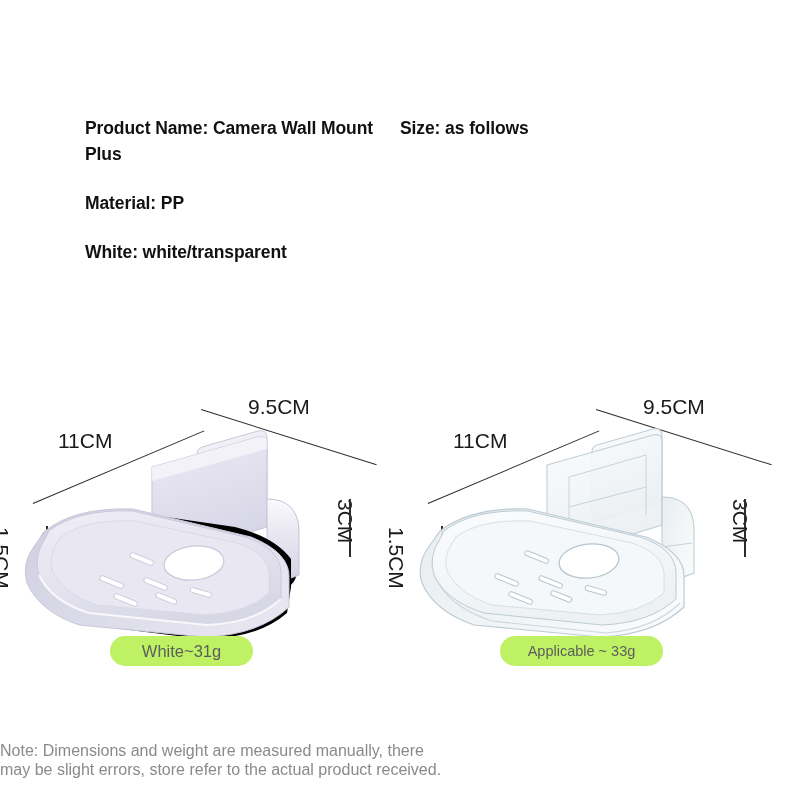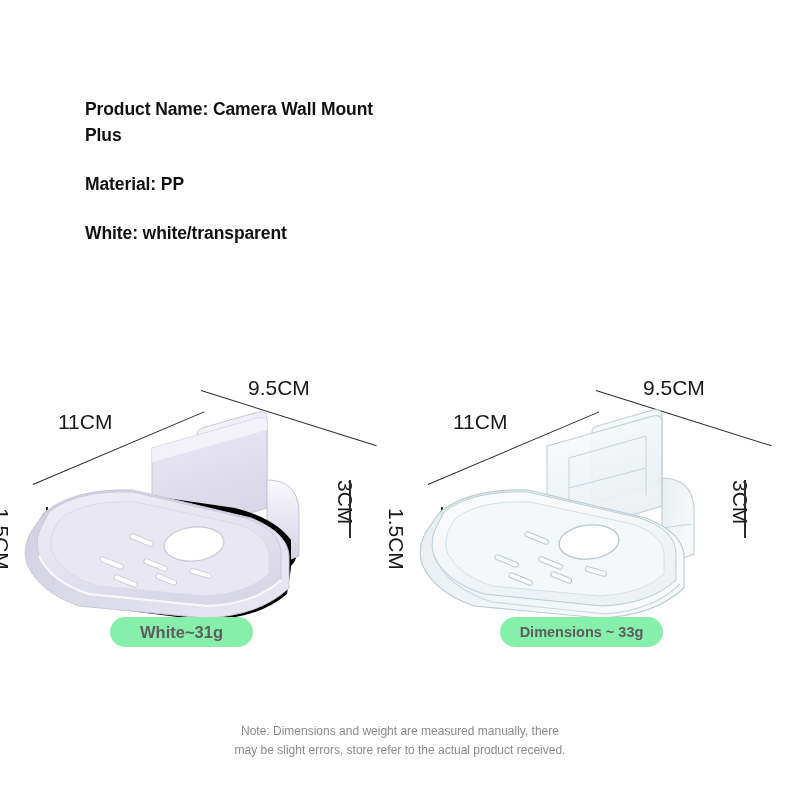--- a/index.html
+++ b/index.html
@@ -2,21 +2,21 @@
 <html><head>
 <meta charset="utf-8">
 <style>
   * { box-sizing: border-box; margin: 0; padding: 0; }
   html, body {
     width: 800px; height: 800px;
     background: #ffffff;
     font-family: "Liberation Sans", sans-serif;
     overflow: hidden;
   }
-  #page { position: relative; width: 800px; height: 748px; background: #fff; }
+  #page { position: relative; width: 800px; height: 748px; background: #fff; margin-top: 19px; }
 
   
   .spec-col { position: absolute; }
   .spec-left  { left: 85px;  top: 96px;  width: 300px; }
   .spec-right { left: 400px; top: 96px;  width: 375px; }
   .spec-line {
     font-size: 17.5px;
     font-weight: bold;
     color: #111111;
     line-height: 26px;
@@ -70,52 +70,53 @@
   .line-15 { left: 41px; top: 139px; width: 1.6px; height: 50px; }
   
   .line-3  { left: 344px; top: 112px; width: 1.6px; height: 58px; }
 
   
   .badge {
     position: absolute;
     top: 617px;
     height: 30px;
     border-radius: 15px;
-    background: #86efac;
+    background: #bef264;
     color: #5d5d5d;
     display: flex;
     align-items: center;
     justify-content: center;
-    font-weight: bold;
+    font-weight: normal;
   }
   .badge-white { left: 110px; width: 143px; font-size: 16.5px; }
   .badge-transparent { left: 500px; width: 163px; font-size: 14.5px; }
 
   
   .footnote {
     position: absolute;
     left: 0; right: 0; top: 722px;
-    text-align: center;
-    font-size: 12px;
+    text-align: left;
+    font-size: 16px;
     color: #8a8a8a;
     line-height: 19px;
   }
 </style>
 </head>
 <body>
 
 <div id="page">
 
   <div class="spec-col spec-left">
     <div class="spec-line">Product Name: Camera Wall Mount Plus</div>
     <div class="spec-line">Material: PP</div>
     <div class="spec-line">White: white/transparent</div>
   </div>
 
   <div class="spec-col spec-right">
+    <div class="spec-line">Size: as follows</div>
   </div>
 
   <div class="panel panel-left">
 
     <div class="dim-label dim-95">9.5CM</div>
     <div class="dim-label dim-11">11CM</div>
     <div class="dim-label dim-15">1.5CM</div>
     <div class="dim-label dim-3">3CM</div>
 
     <div class="dim-line line-95"></div>
@@ -307,20 +308,20 @@
           <rect x="152" y="203" width="22" height="5" rx="2.5" transform="rotate(22 152 203)"></rect>
           <rect x="186" y="198" width="22" height="5" rx="2.5" transform="rotate(16 186 198)"></rect>
         </g>
 
         <path d="M34,188 Q48,220 92,234 L206,246 Q254,242 280,216" fill="none" stroke="#c6d4db" stroke-width="1.1" opacity="0.9"></path>
       </g>
     </svg>
   </div>
 
   <div class="badge badge-white">White~31g</div>
-  <div class="badge badge-transparent">Dimensions ~ 33g</div>
+  <div class="badge badge-transparent">Applicable ~ 33g</div>
 
   <div class="footnote">
     <div>Note: Dimensions and weight are measured manually, there</div>
     <div>may be slight errors, store refer to the actual product received.</div>
   </div>
 
 </div>
 
 </body></html>

